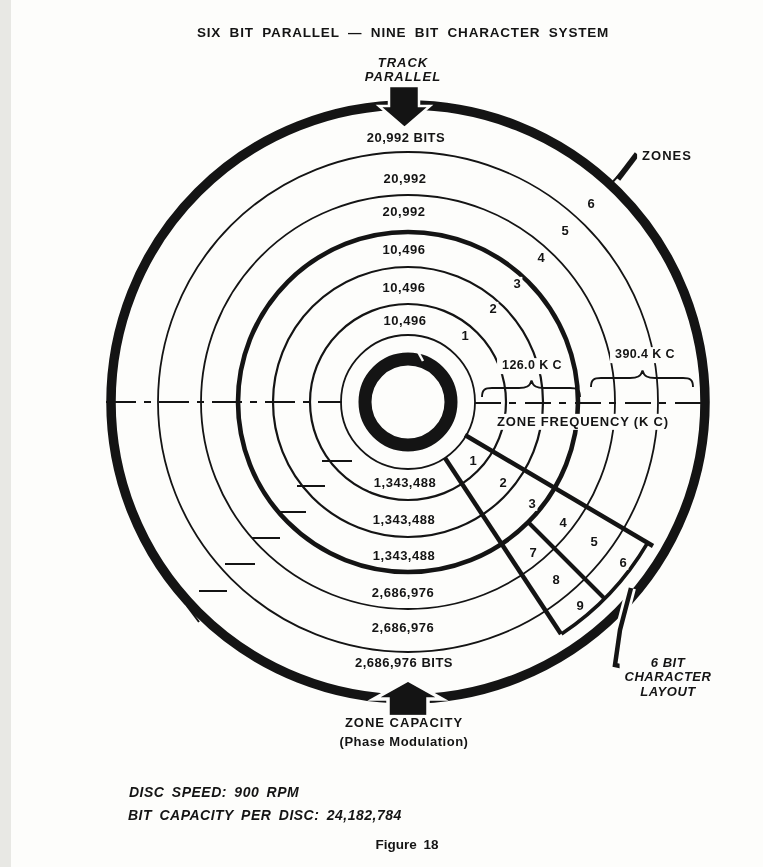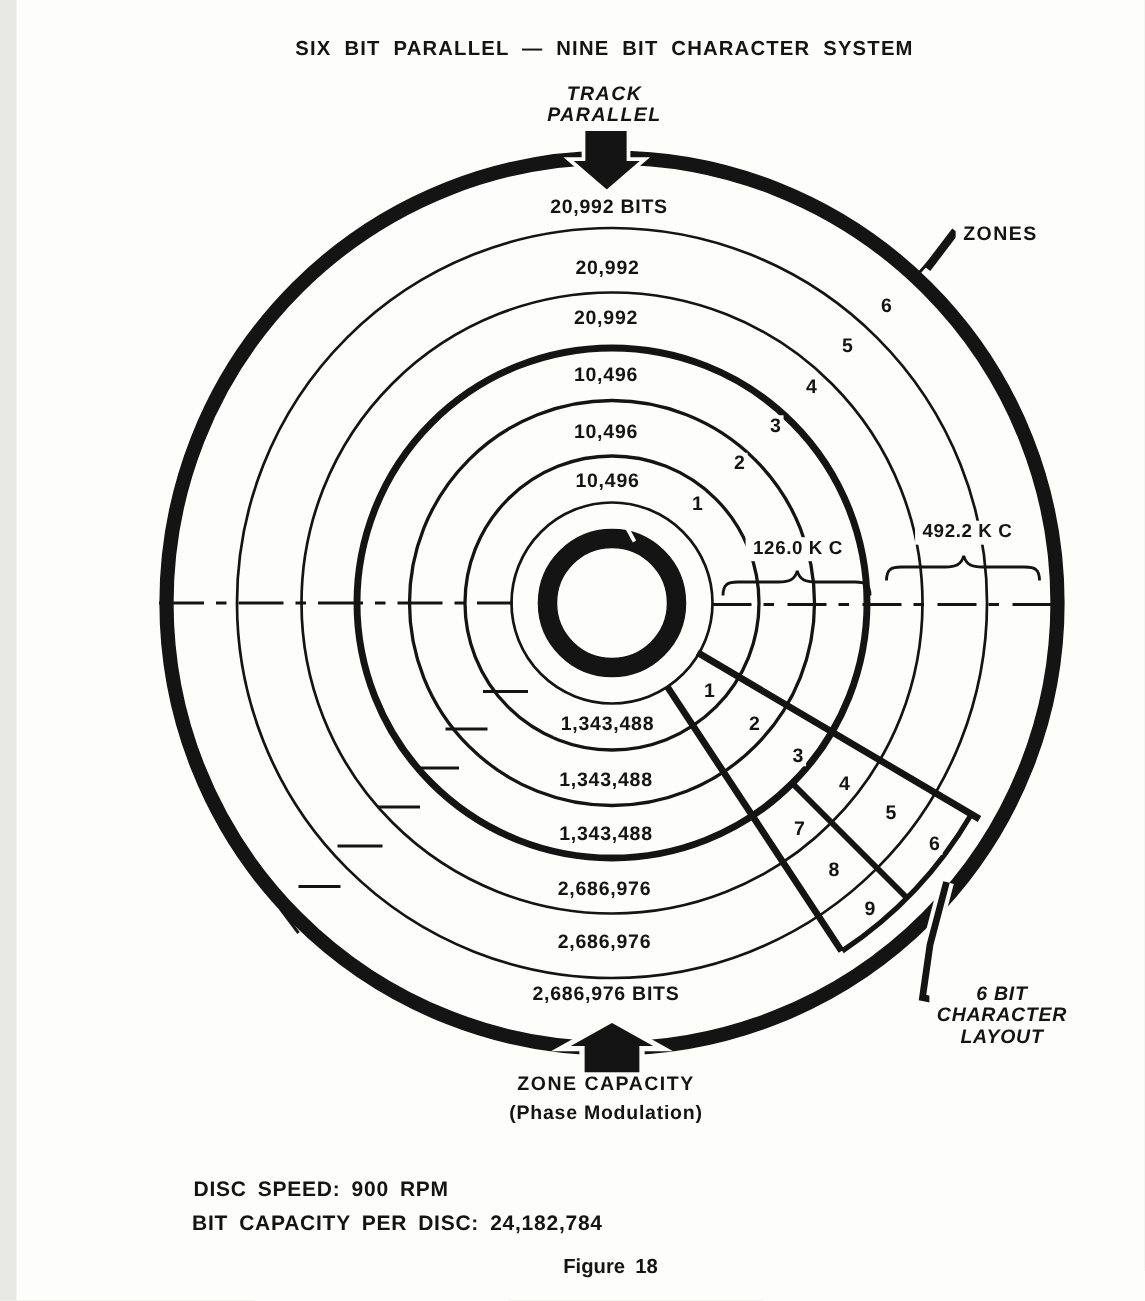--- a/index.html
+++ b/index.html
@@ -10,21 +10,21 @@
   .stage svg{position:absolute;left:0;top:0;}
   .lbl{
     position:absolute;transform:translate(-50%,-50%);
     font-weight:bold;white-space:nowrap;background:#fdfdfb;
     color:#141414;line-height:1.1;padding:1px 5px;text-align:center;
   }
   .sm{font-size:12.5px;letter-spacing:.4px;}
   .md{font-size:13px;letter-spacing:.5px;}
   .lg{font-size:13.5px;letter-spacing:.8px;word-spacing:4px;}
   .num{padding:0 2px;font-size:13px;}
-  .left{transform:none;text-align:left;}
+  .left{transform:none;text-align:left;font-style:italic;}
   .stack div{display:block;font-style:italic;}
 </style>
 </head>
 <body>
 
 <div class="stage">
 
   <svg width="763" height="867" viewBox="0 0 763 867">
 
     <g stroke="#141414" fill="none">
@@ -96,21 +96,22 @@
 
   <div class="lbl num" style="left:454px;top:336px">1</div>
   <div class="lbl num" style="left:482px;top:309px">2</div>
   <div class="lbl num" style="left:506px;top:284px">3</div>
   <div class="lbl num" style="left:530px;top:258px">4</div>
   <div class="lbl num" style="left:554px;top:231px">5</div>
   <div class="lbl num" style="left:580px;top:204px">6</div>
   <div class="lbl md" style="left:656px;top:156px;letter-spacing:1px">ZONES</div>
 
   <div class="lbl sm" style="left:521px;top:366px">126.0 K C</div>
-  <div class="lbl sm" style="left:634px;top:355px">492.2 K C</div>
+  <div class="lbl sm" style="left:634px;top:355px">390.4 K C</div>
+  <div class="lbl md" style="left:572px;top:422px;letter-spacing:.8px">ZONE FREQUENCY (K C)</div>
 
   <div class="lbl num" style="left:462px;top:461px">1</div>
   <div class="lbl num" style="left:492px;top:483px">2</div>
   <div class="lbl num" style="left:521px;top:504px">3</div>
   <div class="lbl num" style="left:552px;top:523px">4</div>
   <div class="lbl num" style="left:583px;top:542px">5</div>
   <div class="lbl num" style="left:612px;top:563px">6</div>
   <div class="lbl num" style="left:522px;top:553px">7</div>
   <div class="lbl num" style="left:545px;top:580px">8</div>
   <div class="lbl num" style="left:569px;top:606px">9</div>

